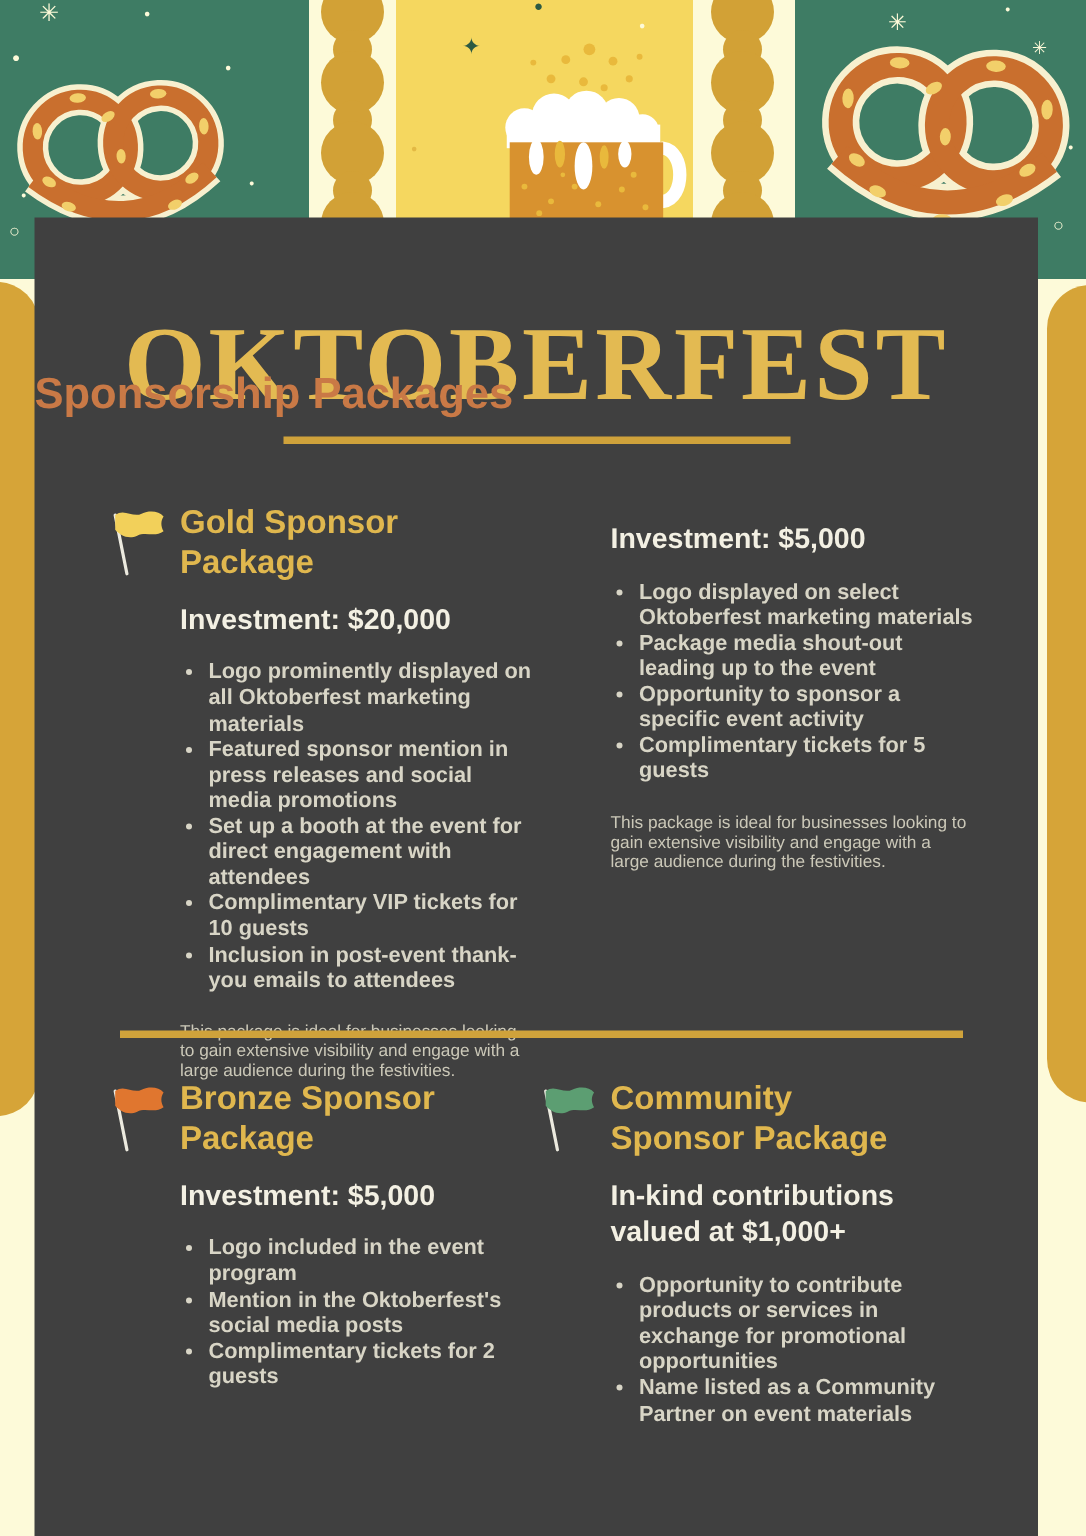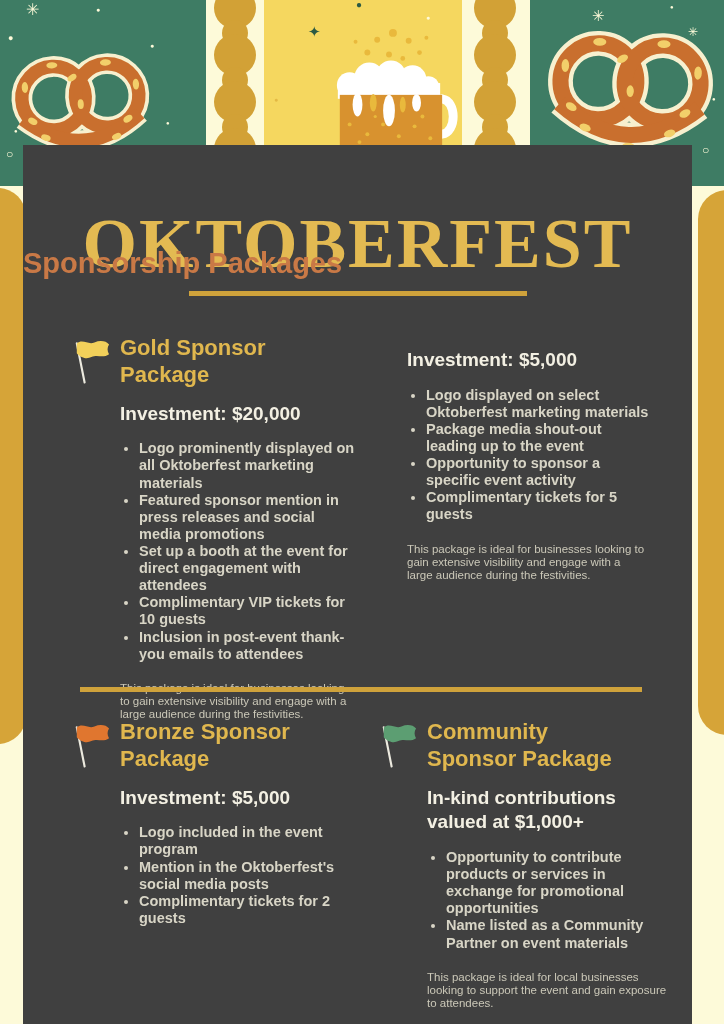--- a/index.html
+++ b/index.html
@@ -29,21 +29,21 @@
   .title{position:absolute;top:16px;left:0;width:100%;text-align:center;
          font-family:"Liberation Serif",serif;font-weight:bold;font-size:70px;line-height:72px;
          letter-spacing:2px;color:#e3ba52;}
   .subtitle{position:absolute;top:102px;left:0;width:100%;text-align:left;
             font-weight:bold;font-size:29px;color:#c97946;}
   .rule{position:absolute;top:146px;left:50%;margin-left:-169px;width:338px;height:5px;background:#cfa23b;}
   .divider{position:absolute;top:542px;left:57px;width:562px;height:5px;background:#cfa23b;}
 
   .row{position:absolute;left:45px;width:582px;display:grid;grid-template-columns:287px 295px;}
   .row1{top:190px;}
-  .row2{top:574px;gap:20px;}
+  .row2{top:574px;}
 
   .pkg-head{display:flex;align-items:flex-start;gap:9px;}
   .flag{width:43px;height:50px;flex:none;margin-top:1px;}
   .pkg-name{margin:0;font-size:22px;line-height:1.22;font-weight:bold;color:#e0b74e;max-width:185px;}
   .investment{margin:13px 0 0 52px;font-size:19px;line-height:1.3;font-weight:bold;color:#f3f0e3;max-width:205px;}
   ul.bullets{margin:14px 0 0 54px;padding:0 0 0 17px;list-style:disc outside;font-weight:bold;}
   ul.bullets li{font-size:14.5px;line-height:1.18;color:#d8d5c6;max-width:243px;margin:0;}
   .pkg-desc{margin:19px 0 0 52px;font-size:11.5px;line-height:1.13;color:#cbc8b8;max-width:242px;}
 </style>
 </head>
@@ -265,17 +265,16 @@
             <line x1="9" y1="7" x2="17" y2="47" stroke="#eceadf" stroke-width="2.2" stroke-linecap="round"></line>
             <path d="M9,7 C15,2 21,9 27,6 C33,3.5 39,4.5 42,8 C40,11 40,14.5 42,18 C36,22.5 30,18 24,21 C18,24 12,20.5 9,17 Z" fill="#5c9e72"></path>
           </svg>
           <h2 class="pkg-name">Community Sponsor Package</h2>
         </div>
         <p class="investment">In-kind contributions valued at $1,000+</p>
         <ul class="bullets">
             <li>Opportunity to contribute products or services in exchange for promotional opportunities</li>
             <li>Name listed as a Community Partner on event materials</li>
           </ul>
-        <p class="pkg-desc">This package is ideal for local businesses looking to support the event and gain exposure to attendees.</p>
       </section>
     </div>
   </div>
 </div>
 
 </body></html>

